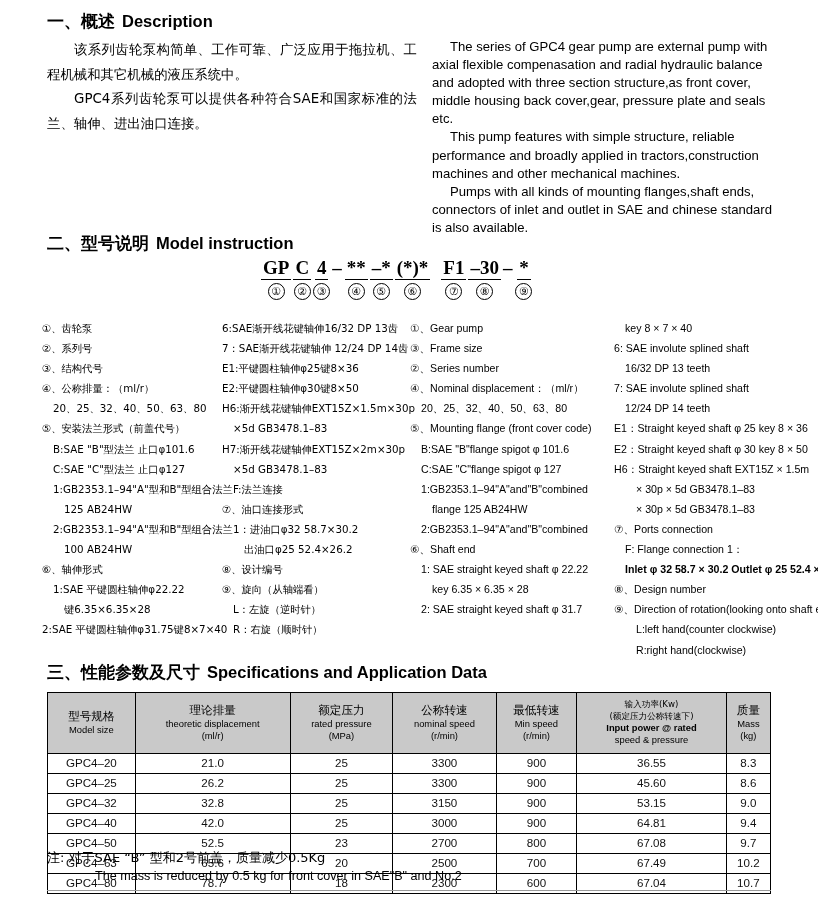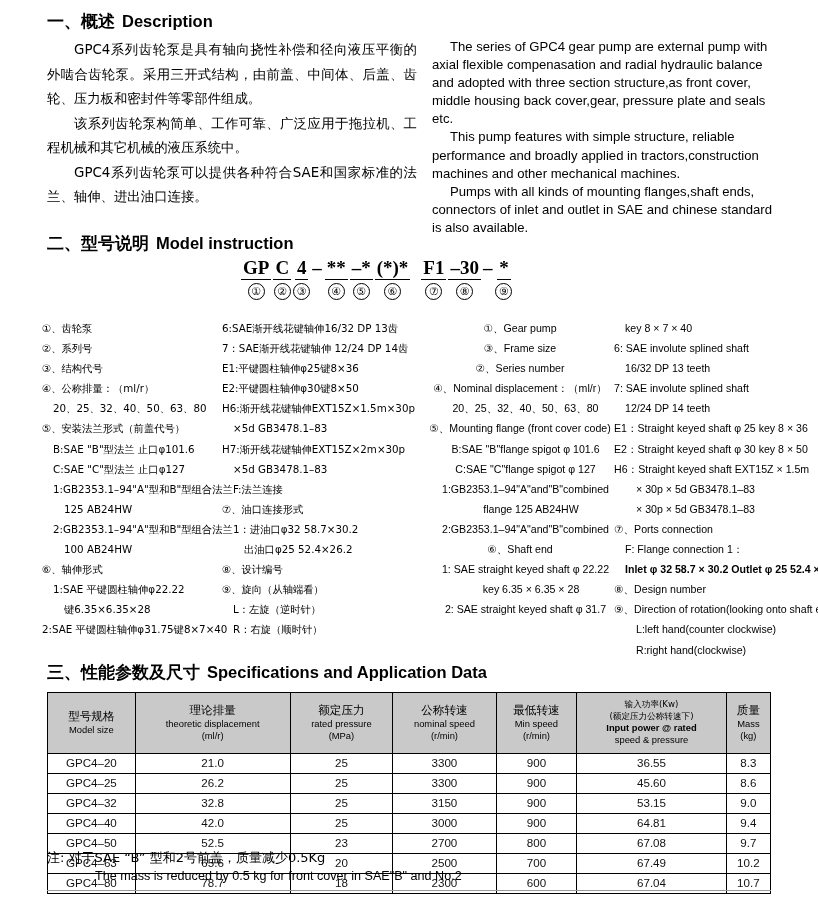--- a/index.html
+++ b/index.html
@@ -67,21 +67,21 @@
     text-align: left;
   }
   .desc-en p {
     margin: 0;
     text-indent: 18px;
   }
 
   
   .model-code {
     position: absolute;
-    left: 240px;
+    left: 260px;
     top: 258px;
     display: flex;
     align-items: flex-end;
     font-family: "Liberation Serif", serif;
   }
   .mc-group {
     display: flex;
     flex-direction: column;
     align-items: center;
     margin: 0 1px;
@@ -137,21 +137,21 @@
   .legend-col.en .ln {
     font-family: "Liberation Sans", sans-serif;
     font-size: 10.6px;
   }
   .ln.i1 { padding-left: 11px; }
   .ln.i2 { padding-left: 22px; }
   .ln.b  { font-weight: bold; }
 
   .col-a { left: 42px;  width: 185px; }
   .col-b { left: 222px; width: 200px; }
-  .col-c { left: 425px; width: 190px; text-align: center; }
+  .col-c { left: 410px; width: 190px; }
   .col-d { left: 614px; width: 204px; }
 
   
   .spec-table {
     position: absolute;
     left: 47px;
     top: 692px;
     width: 724px;
     border-collapse: collapse;
     font-family: "Liberation Sans", sans-serif;
@@ -221,21 +221,20 @@
 </head>
 <body>
 
 <div class="page">
 
   <div class="section-head" style="left:47px; top:10px;">
     <span class="cn">一、概述</span><span class="en">Description</span>
   </div>
 
   <div class="desc-cn">
-    <p>GPC4系列齿轮泵是具有轴向挠性补偿和径向液压平衡的外啮合齿轮泵。采用三开式结构，由前盖、中间体、后盖、齿轮、压力板和密封件等零部件组成。</p>
     <p>该系列齿轮泵构简单、工作可靠、广泛应用于拖拉机、工程机械和其它机械的液压系统中。</p>
     <p>GPC4系列齿轮泵可以提供各种符合SAE和国家标准的法兰、轴伸、进出油口连接。</p>
   </div>
 
   <div class="desc-en">
     <p>The series of GPC4 gear pump are external pump with axial flexible compenasation and radial hydraulic balance and adopted with three section structure,as front cover, middle housing back cover,gear, pressure plate and seals etc.</p>
     <p>This pump features with simple structure, reliable performance and broadly applied in tractors,construction machines and other mechanical machines.</p>
     <p>Pumps with all kinds of mounting flanges,shaft ends, connectors of inlet and outlet in SAE and chinese standard is also available.</p>
   </div>
 

